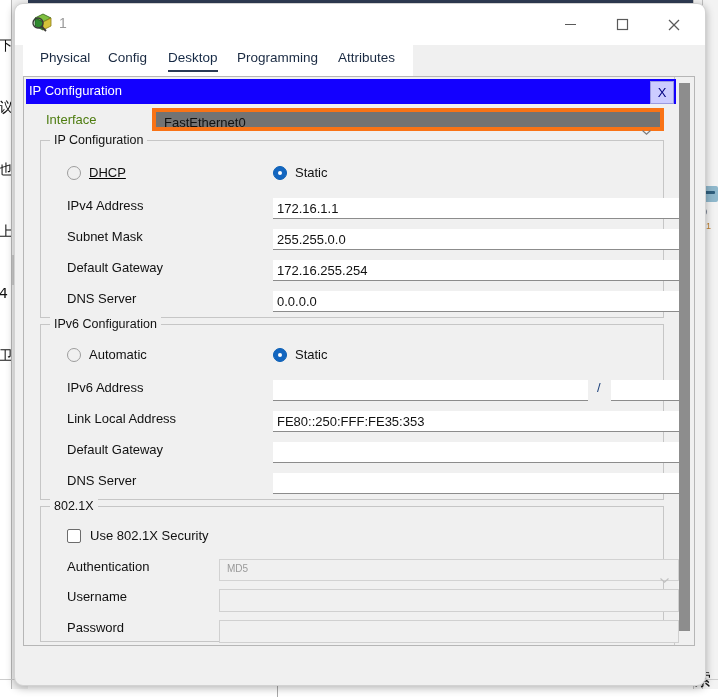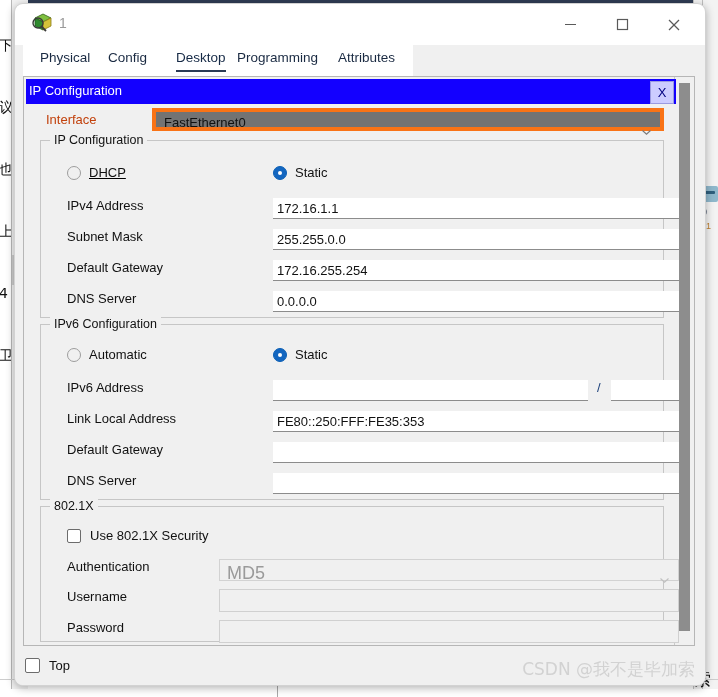--- a/index.html
+++ b/index.html
@@ -194,21 +194,20 @@
     top: 5px;
     font-size: 13.5px;
     color: #1a2a42;
     font-family: "Liberation Sans", sans-serif;
     padding-bottom: 5px;
     cursor: default;
   }
   .tab.active {
     color: #162a46;
     border-bottom: 2px solid #2b3b55;
-    margin-left: 8px;
   }
   .tab-physical { left: 25px; }
   .tab-config { left: 93px; }
   .tab-desktop { left: 153px; }
   .tab-programming { left: 222px; }
   .tab-attributes { left: 323px; }
 
   
   .content-pane {
     position: absolute;
@@ -266,21 +265,21 @@
   
   .row-interface {
     position: absolute;
     left: 0; top: 4px;
     width: 650px; height: 25px;
   }
   .lbl-interface {
     position: absolute;
     left: 20px; top: 4px;
     font-size: 13px;
-    color: #c2410c;
+    color: #4d7c0f;
   }
   .select-interface {
     position: absolute;
     left: 126px; top: 0;
     width: 512px; height: 23px;
     background: #737373;
     border: 4px solid #f97316;
     box-sizing: border-box;
   }
   .select-interface .sel-val {
@@ -431,21 +430,21 @@
     left: 178px;
     width: 460px;
     height: 22px;
     background: #f0f0f0;
     border: 1px solid #d2d2d2;
     box-sizing: border-box;
   }
   .select-disabled .sel-val {
     position: absolute;
     left: 7px; top: 3px;
-    font-size: 18px;
+    font-size: 10px;
     color: #9a9a9a;
   }
   .input-disabled {
     position: absolute;
     left: 178px;
     width: 460px;
     height: 23px;
     background: #f0f0f0;
     border: 1px solid #d0d0d0;
     box-sizing: border-box;
@@ -693,21 +692,14 @@
           <div class="frow" style="top:113px;">
             <span class="flabel">Password</span>
             <input class="input-disabled" type="text" value="" style="">
           </div>
         </div>
 
       </div>
     </div>
   </div>
 
-  <div class="footer">
-    <div class="footer-cb">
-      <span class="cbox"></span>
-      <span class="cb-label">Top</span>
-    </div>
-    <div class="watermark">CSDN @我不是毕加索</div>
-  </div>
 
 </div>
 
 </body></html>

